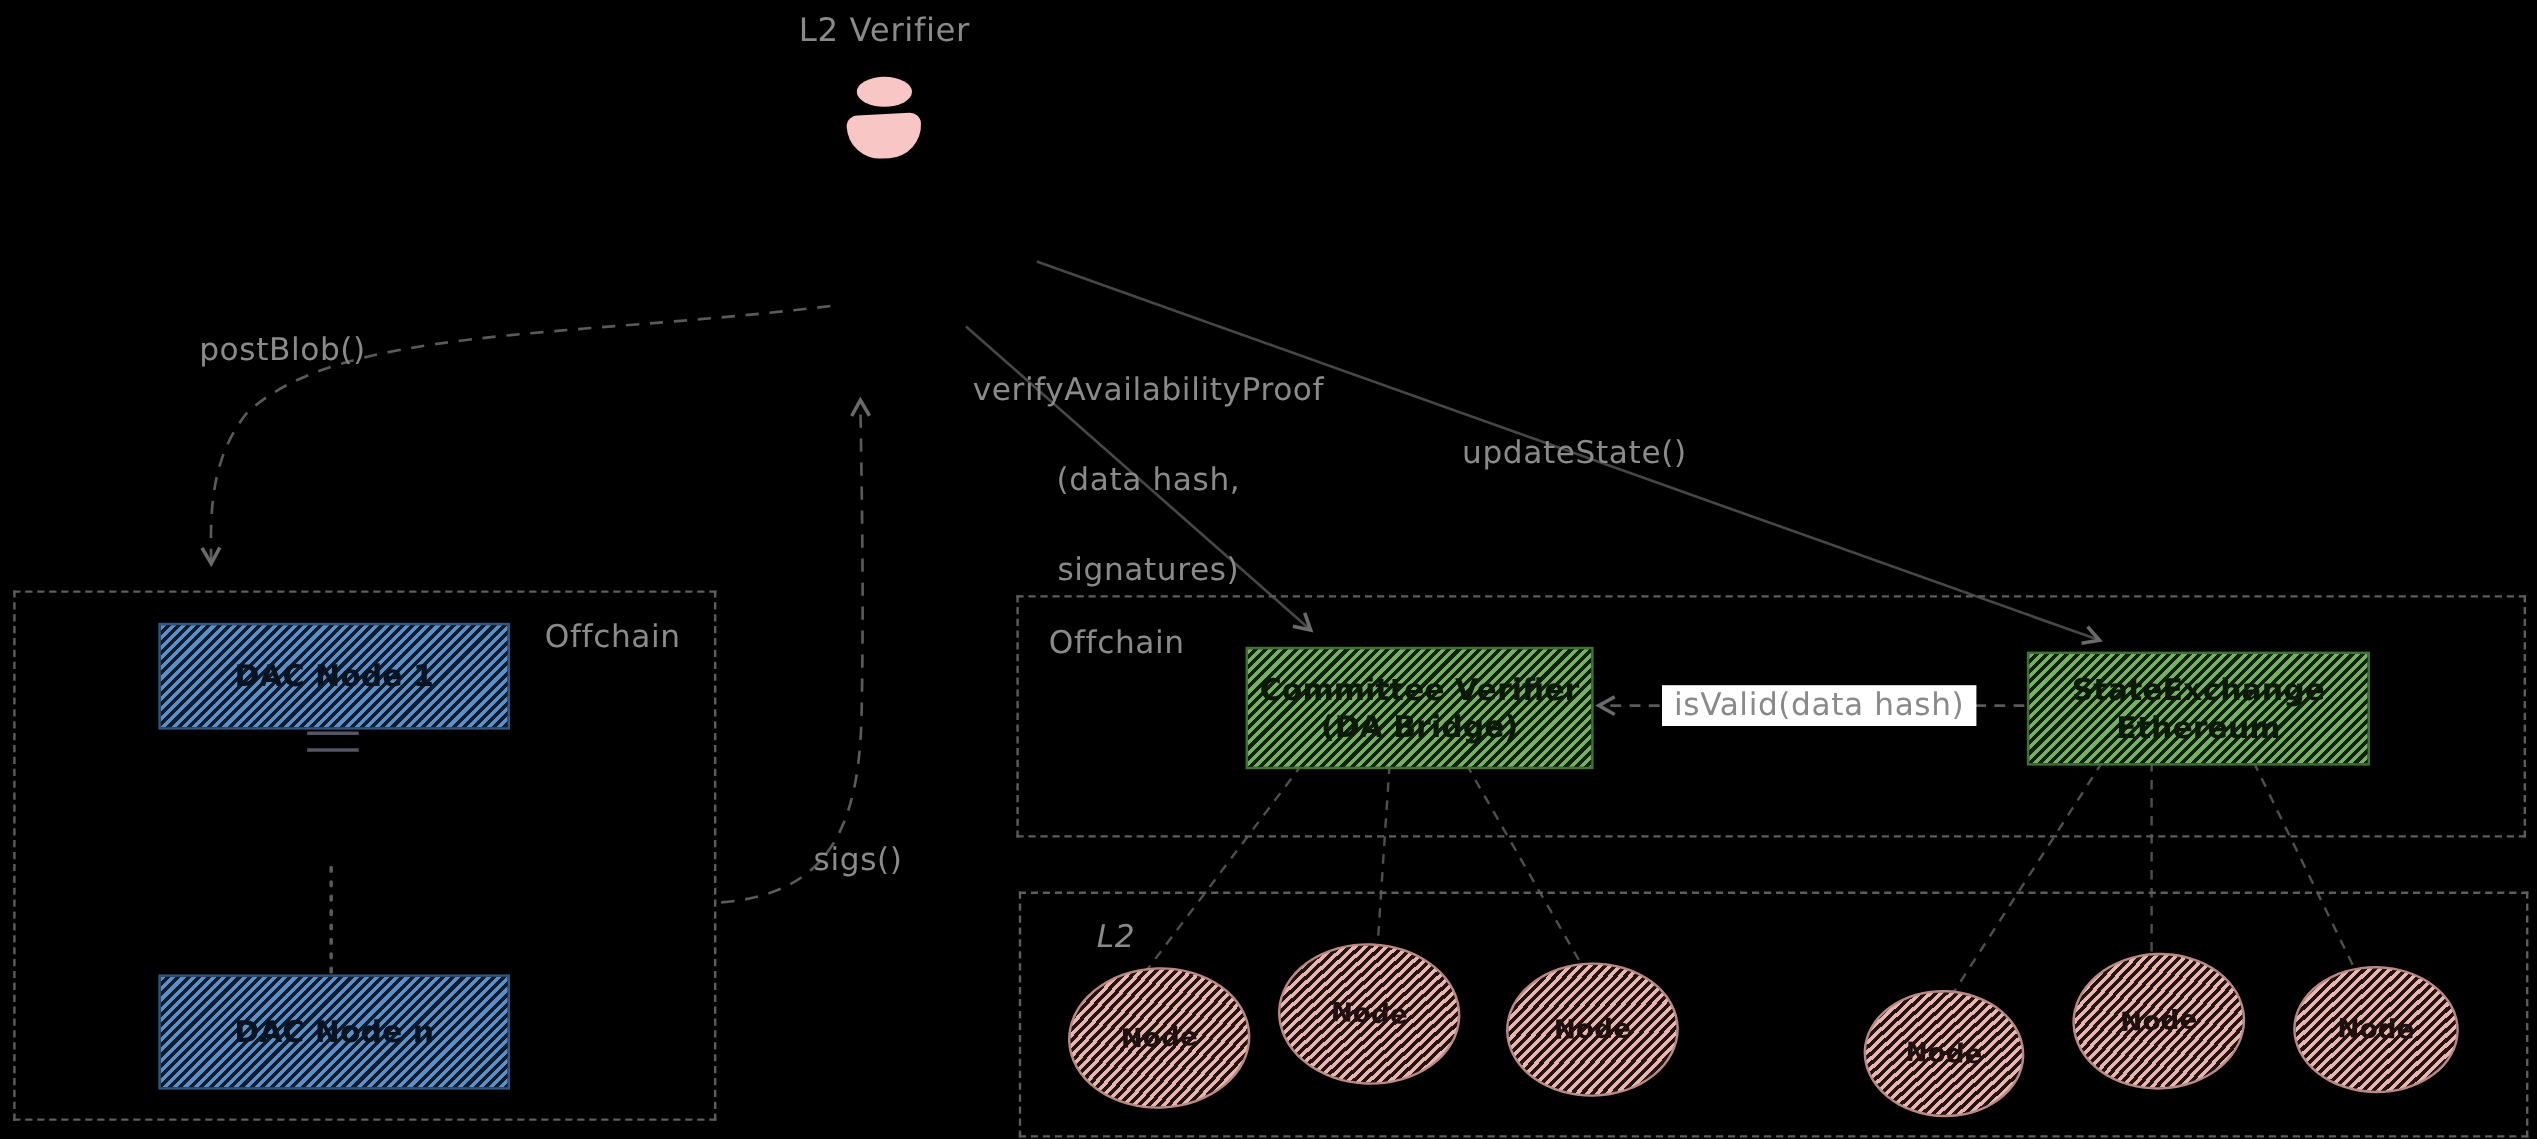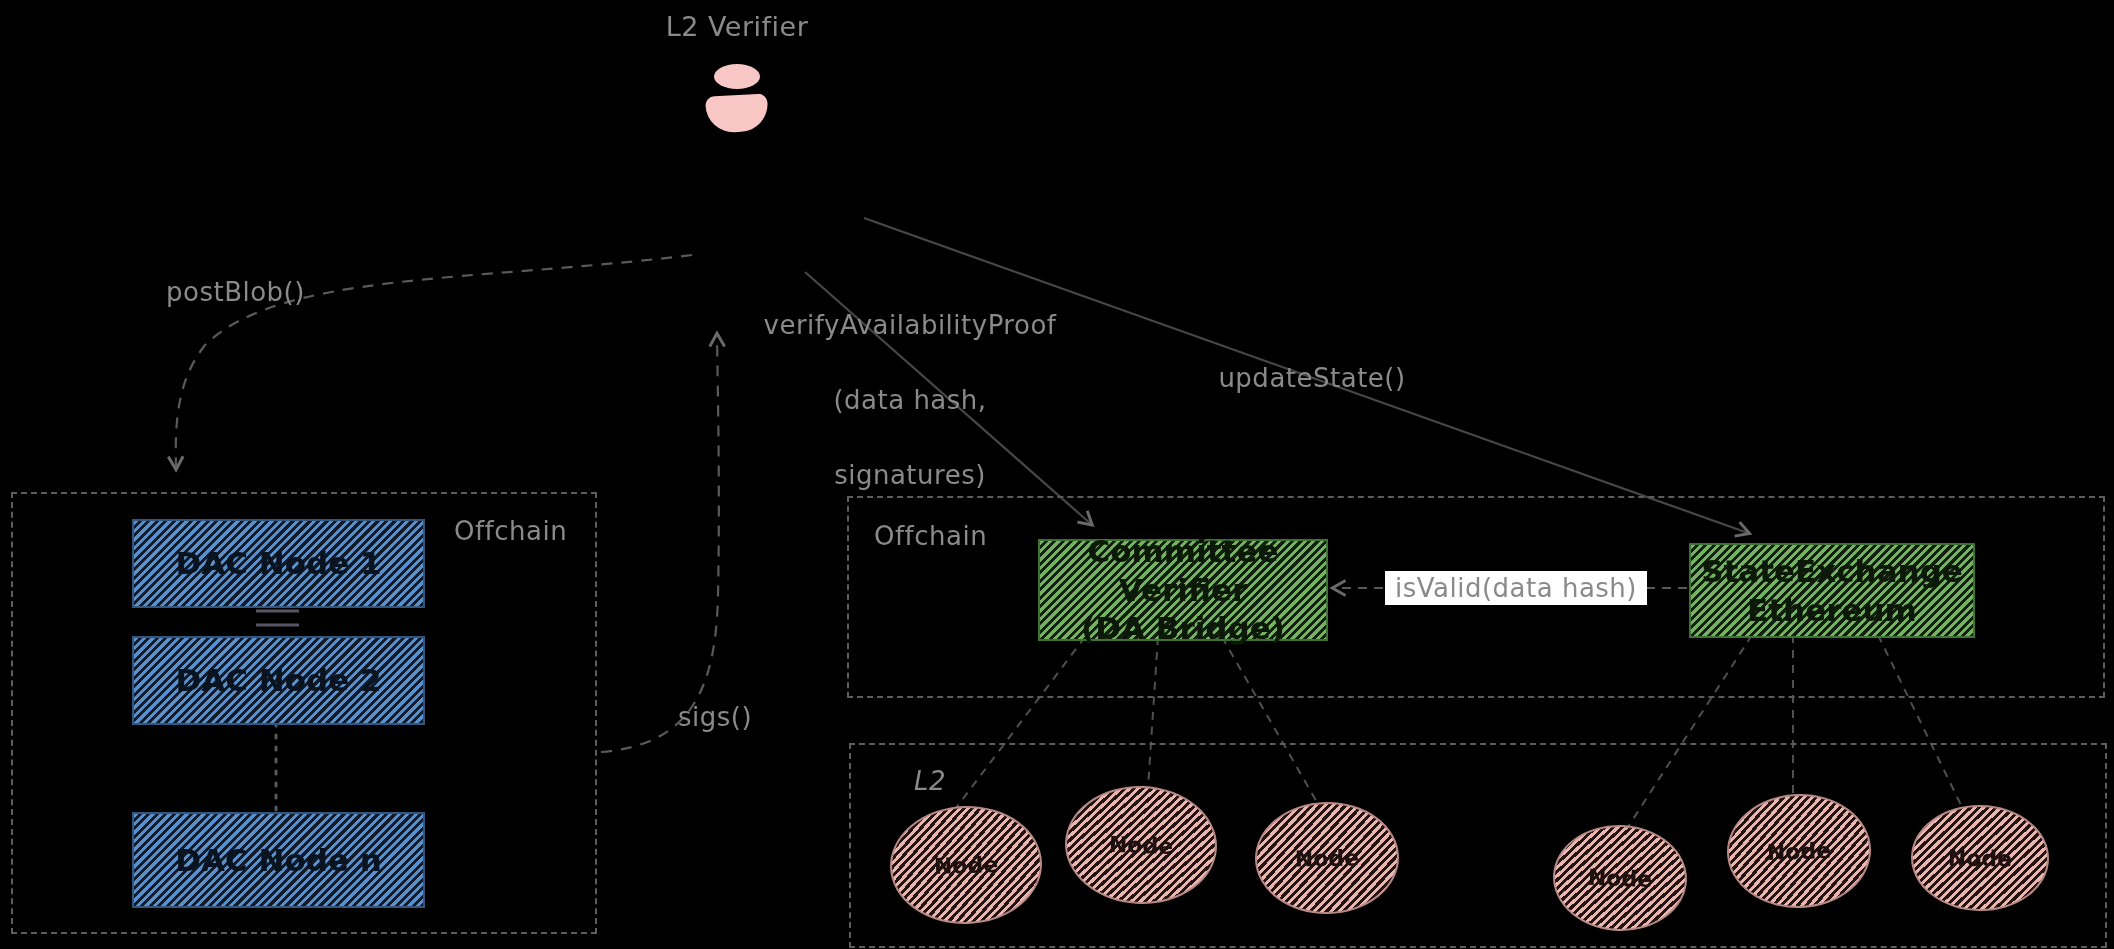--- a/index.html
+++ b/index.html
@@ -34,21 +34,21 @@
     color:#0c1808;
   }
   .hatch-pink{
     background:repeating-linear-gradient(135deg,#e9b6af 0 3px,#241313 3px 6px);
     border:2px solid #b98a85;
     color:#1f1010;
     border-radius:50%;
   }
   .boxtext{
     display:flex;align-items:center;justify-content:center;
-    text-align:center;font-size:31px;font-weight:bold;
+    text-align:center;font-size:25px;font-weight:bold;
     line-height:1.25;
   }
   .node-ellipse{
     display:flex;align-items:center;justify-content:center;
     font-size:22px;font-weight:bold;
   }
   .isvalid-label{
     background:#ffffff;
     padding:2px 10px;
     transform:translate(-50%,-50%);
@@ -93,38 +93,35 @@
 
   <div class="abs" style="left:705px;top:62px;width:66px;height:70px;">
     <div class="abs" style="left:9px;top:2px;width:46px;height:25px;border-radius:50%;background:#f9c6c6;"></div>
     <div class="abs" style="left:1px;top:33px;width:62px;height:37px;border-radius:10px 10px 30px 30px;background:#f9c6c6;transform:rotate(-3deg);"></div>
   </div>
 
   <div class="abs lbl" style="left:166px;top:277px;">postBlob()</div>
 
   <div class="abs lbl" style="left:678px;top:674px;margin-top:28px;">sigs()</div>
 
-  <div class="abs lbl center" style="left:910px;top:401px;line-height:1.45;">
+  <div class="abs lbl center" style="left:957px;top:401px;line-height:1.45;">
     <div>verifyAvailabilityProof</div>
     <div>(data hash,</div>
     <div>signatures)</div>
   </div>
 
   <div class="abs lbl center" style="left:1312px;top:378px;">updateState()</div>
 
   <div class="abs lbl isvalid-label" style="left:1516px;top:588px;">isValid(data hash)</div>
 
   <div class="abs dashed-box" style="left:11px;top:492px;width:582px;height:438px;"></div>
   <div class="abs lbl" style="left:454px;top:516px;">Offchain</div>
 
   <div class="abs hatch-blue boxtext" style="left:132px;top:519px;width:289px;height:85px;">
     <span>DAC Node 1</span>
-  </div>
-  <div class="abs hatch-blue boxtext" style="left:132px;top:636px;width:289px;height:85px;">
-    <span>DAC Node 2</span>
   </div>
   <div class="abs hatch-blue boxtext" style="left:132px;top:812px;width:289px;height:92px;">
     <span>DAC Node n</span>
   </div>
 
   <div class="abs dashed-box" style="left:847px;top:496px;width:1254px;height:198px;"></div>
   <div class="abs lbl" style="left:874px;top:521px;">Offchain</div>
 
   <div class="abs hatch-green boxtext" style="left:1038px;top:539px;width:286px;height:98px;flex-direction:column;">
     <span>Committee Verifier</span>

